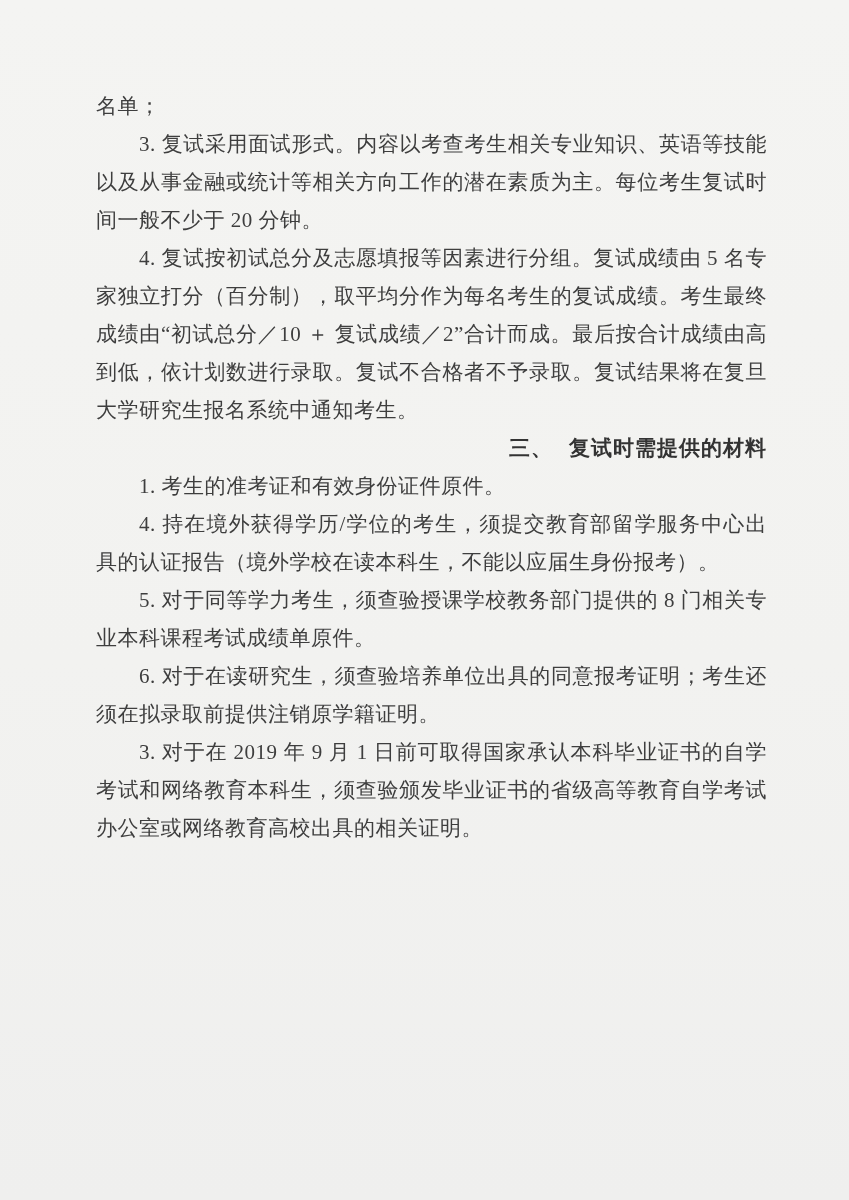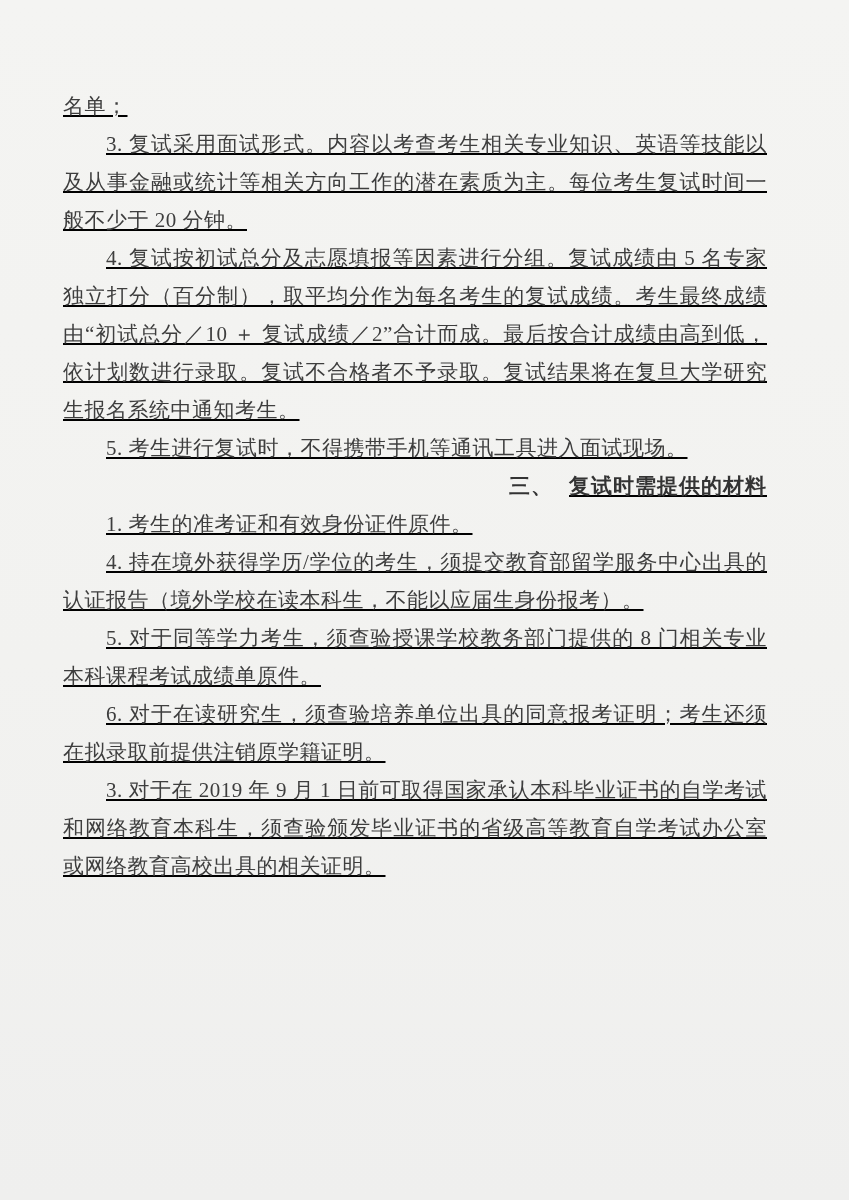--- a/index.html
+++ b/index.html
@@ -9,23 +9,22 @@
   body {
     width: 849px;
     height: 1200px;
     overflow: hidden;
     background: var(--paper, #f2f2f0);
   }
   .paper {
     box-sizing: border-box;
     width: 849px;
     height: 1200px;
-    padding: 87px 82px 0 63px;
+    padding: 87px 82px 0 96px;
     background: linear-gradient(180deg, #f4f4f2 0%, #f2f2f0 55%, #efefee 100%);
-    text-decoration: underline;
   }
   .content p {
     margin: 0;
     font-family: "Liberation Serif", "DejaVu Serif", serif;
     font-size: 21px;
     line-height: 38px;
     letter-spacing: 0.5px;
     color: var(--ink, #3e3e3e);
     text-align: justify;
     text-justify: inter-ideograph;
@@ -49,21 +48,20 @@
   }
 </style>
 </head>
 <body style="--paper: #f2f2f0; --ink: #3e3e3e; --ink-heading: #333333;">
 
 <div class="paper">
   <div class="content" id="doc-body">
       <p class="continuation">名单；</p>
       <p class="indented">3. 复试采用面试形式。内容以考查考生相关专业知识、英语等技能以及从事金融或统计等相关方向工作的潜在素质为主。每位考生复试时间一般不少于 20 分钟。</p>
       <p class="indented">4. 复试按初试总分及志愿填报等因素进行分组。复试成绩由 5 名专家独立打分（百分制），取平均分作为每名考生的复试成绩。考生最终成绩由“初试总分／10 ＋ 复试成绩／2”合计而成。最后按合计成绩由高到低，依计划数进行录取。复试不合格者不予录取。复试结果将在复旦大学研究生报名系统中通知考生。</p>
-      <p class="indented">5. 考生进行复试时，不得携带手机等通讯工具进入面试现场。</p>
       <p class="heading"><span class="heading-num">三、</span><span>复试时需提供的材料</span></p>
       <p class="indented">1. 考生的准考证和有效身份证件原件。</p>
       <p class="indented">4. 持在境外获得学历/学位的考生，须提交教育部留学服务中心出具的认证报告（境外学校在读本科生，不能以应届生身份报考）。</p>
       <p class="indented">5. 对于同等学力考生，须查验授课学校教务部门提供的 8 门相关专业本科课程考试成绩单原件。</p>
       <p class="indented">6. 对于在读研究生，须查验培养单位出具的同意报考证明；考生还须在拟录取前提供注销原学籍证明。</p>
       <p class="indented">3. 对于在 2019 年 9 月 1 日前可取得国家承认本科毕业证书的自学考试和网络教育本科生，须查验颁发毕业证书的省级高等教育自学考试办公室或网络教育高校出具的相关证明。</p>
     </div>
 </div>
 
 </body></html>

